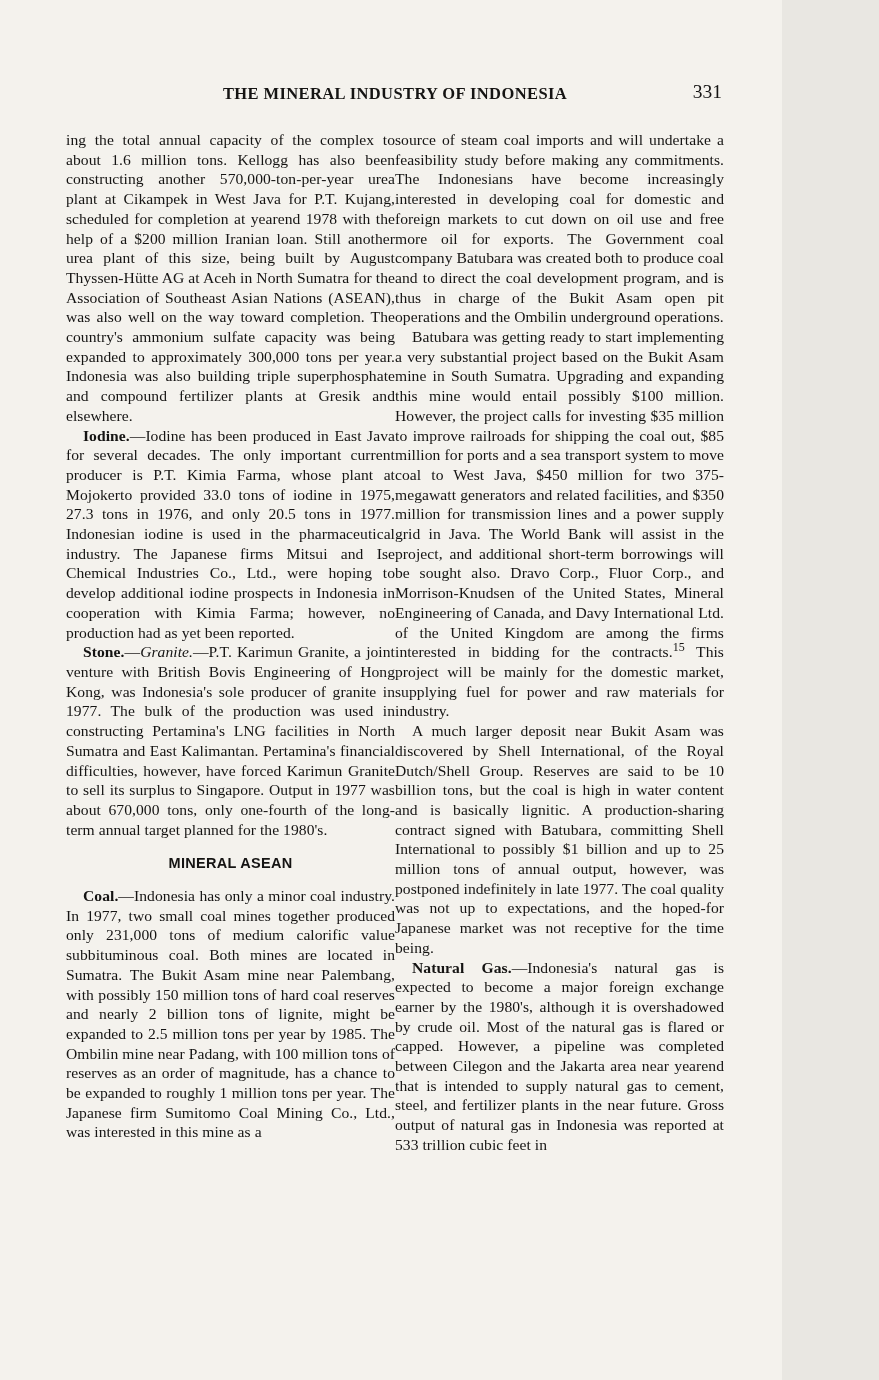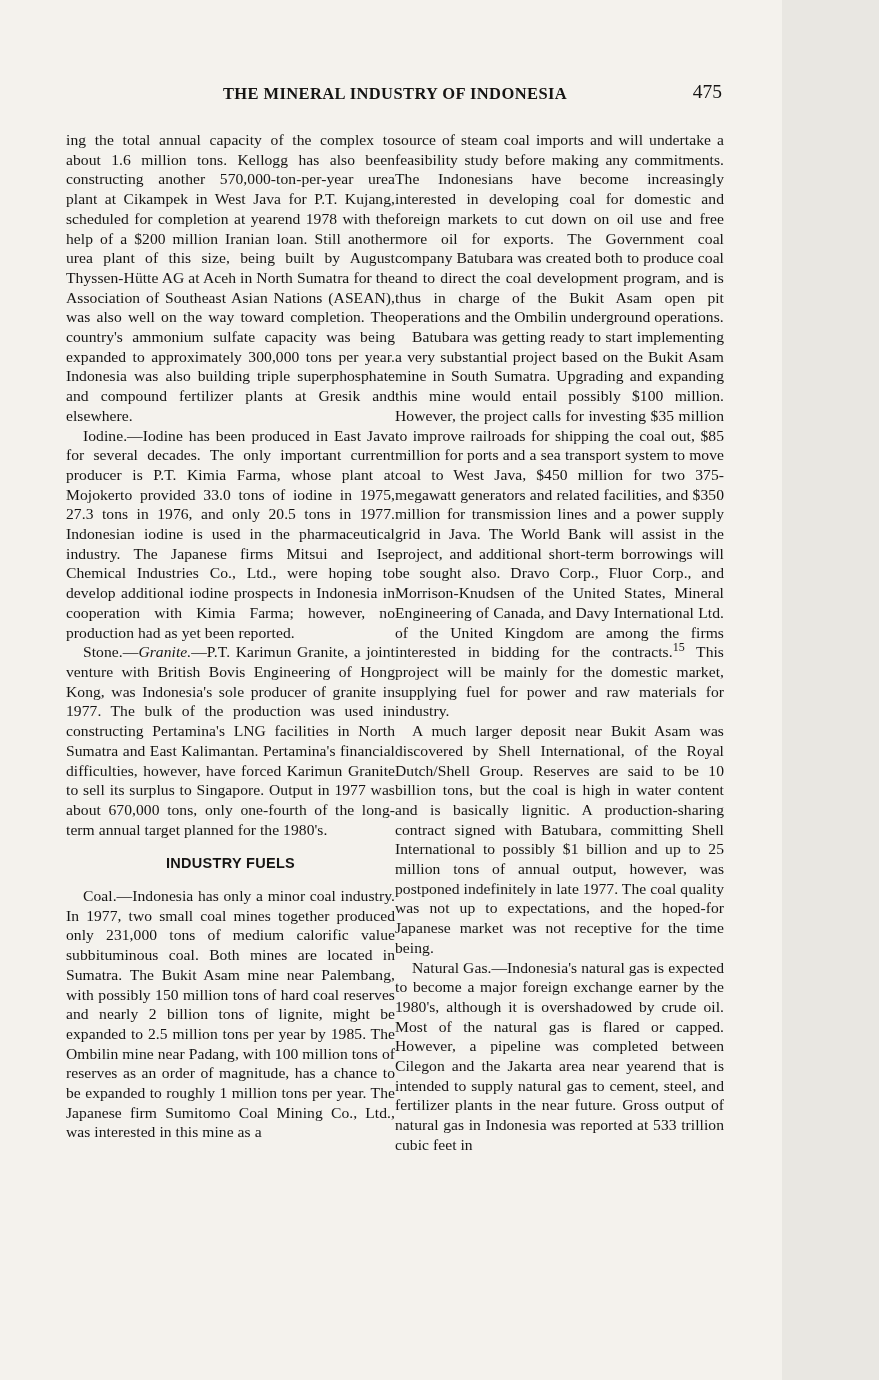--- a/index.html
+++ b/index.html
@@ -38,21 +38,21 @@
   }
   .col {
     flex: 1 1 0;
     text-align: justify;
     font-size: 15.6px;
     line-height: 19.7px;
     letter-spacing: 0.05px;
   }
   p.para { margin: 0; }
   p.indent { text-indent: 17px; }
-  .lead { font-weight: normal; }
+  .lead { font-weight: bold; }
   .ital { font-style: italic; }
   .section-heading {
     text-align: center;
     font-family: "Liberation Sans", sans-serif;
     font-weight: bold;
     font-size: 14.5px;
     letter-spacing: 0.3px;
     margin: 15px 0 12px 0;
   }
   sup.fnref {
@@ -61,33 +61,33 @@
     vertical-align: super;
   }
 </style>
 </head>
 <body>
 
 <div class="page">
 
   <div class="running-head">
     <div class="title">THE MINERAL INDUSTRY OF INDONESIA</div>
-    <div class="pageno">475</div>
+    <div class="pageno">331</div>
   </div>
 
   <div class="columns">
 
     <div class="col">
       <p class="para"><span>ing the total annual capacity of the complex to about 1.6 million tons. Kellogg has also been constructing another 570,000-ton-per-year urea plant at Cikampek in West Java for P.T. Kujang, scheduled for completion at yearend 1978 with the help of a $200 million Iranian loan. Still another urea plant of this size, being built by August Thyssen-Hütte AG at Aceh in North Sumatra for the Association of Southeast Asian Nations (ASEAN), was also well on the way toward completion. The country's ammonium sulfate capacity was being expanded to approximately 300,000 tons per year. Indonesia was also building triple superphosphate and compound fertilizer plants at Gresik and elsewhere.</span></p>
 
       <p class="para indent"><span class="lead">Iodine.</span><span>—</span><span>Iodine has been produced in East Java for several decades. The only important current producer is P.T. Kimia Farma, whose plant at Mojokerto provided 33.0 tons of iodine in 1975, 27.3 tons in 1976, and only 20.5 tons in 1977. Indonesian iodine is used in the pharmaceutical industry. The Japanese firms Mitsui and Ise Chemical Industries Co., Ltd., were hoping to develop additional iodine prospects in Indonesia in cooperation with Kimia Farma; however, no production had as yet been reported.</span></p>
 
       <p class="para indent"><span class="lead">Stone.</span><span>—</span><span class="ital">Granite.</span><span>—</span><span>P.T. Karimun Granite, a joint venture with British Bovis Engineering of Hong Kong, was Indonesia's sole producer of granite in 1977. The bulk of the production was used in constructing Pertamina's LNG facilities in North Sumatra and East Kalimantan. Pertamina's financial difficulties, however, have forced Karimun Granite to sell its surplus to Singapore. Output in 1977 was about 670,000 tons, only one-fourth of the long-term annual target planned for the 1980's.</span></p>
 
-      <h2 class="section-heading">INDUSTRY FUELS</h2>
+      <h2 class="section-heading">MINERAL ASEAN</h2>
 
       <p class="para indent"><span class="lead">Coal.</span><span>—</span><span>Indonesia has only a minor coal industry. In 1977, two small coal mines together produced only 231,000 tons of medium calorific value subbituminous coal. Both mines are located in Sumatra. The Bukit Asam mine near Palembang, with possibly 150 million tons of hard coal reserves and nearly 2 billion tons of lignite, might be expanded to 2.5 million tons per year by 1985. The Ombilin mine near Padang, with 100 million tons of reserves as an order of magnitude, has a chance to be expanded to roughly 1 million tons per year. The Japanese firm Sumitomo Coal Mining Co., Ltd., was interested in this mine as a</span></p>
     </div>
 
     <div class="col">
       <p class="para"><span>source of steam coal imports and will undertake a feasibility study before making any commitments. The Indonesians have become increasingly interested in developing coal for domestic and foreign markets to cut down on oil use and free more oil for exports. The Government coal company Batubara was created both to produce coal and to direct the coal development program, and is thus in charge of the Bukit Asam open pit operations and the Ombilin underground operations.</span></p>
 
       <p class="para indent"><span>Batubara was getting ready to start implementing a very substantial project based on the Bukit Asam mine in South Sumatra. Upgrading and expanding this mine would entail possibly $100 million. However, the project calls for investing $35 million to improve railroads for shipping the coal out, $85 million for ports and a sea transport system to move coal to West Java, $450 million for two 375-megawatt generators and related facilities, and $350 million for transmission lines and a power supply grid in Java. The World Bank will assist in the project, and additional short-term borrowings will be sought also. Dravo Corp., Fluor Corp., and Morrison-Knudsen of the United States, Mineral Engineering of Canada, and Davy International Ltd. of the United Kingdom are among the firms interested in bidding for the contracts.</span><sup class="fnref">15</sup><span> This project will be mainly for the domestic market, supplying fuel for power and raw materials for industry.</span></p>
 
       <p class="para indent"><span>A much larger deposit near Bukit Asam was discovered by Shell International, of the Royal Dutch/Shell Group. Reserves are said to be 10 billion tons, but the coal is high in water content and is basically lignitic. A production-sharing contract signed with Batubara, committing Shell International to possibly $1 billion and up to 25 million tons of annual output, however, was postponed indefinitely in late 1977. The coal quality was not up to expectations, and the hoped-for Japanese market was not receptive for the time being.</span></p>

